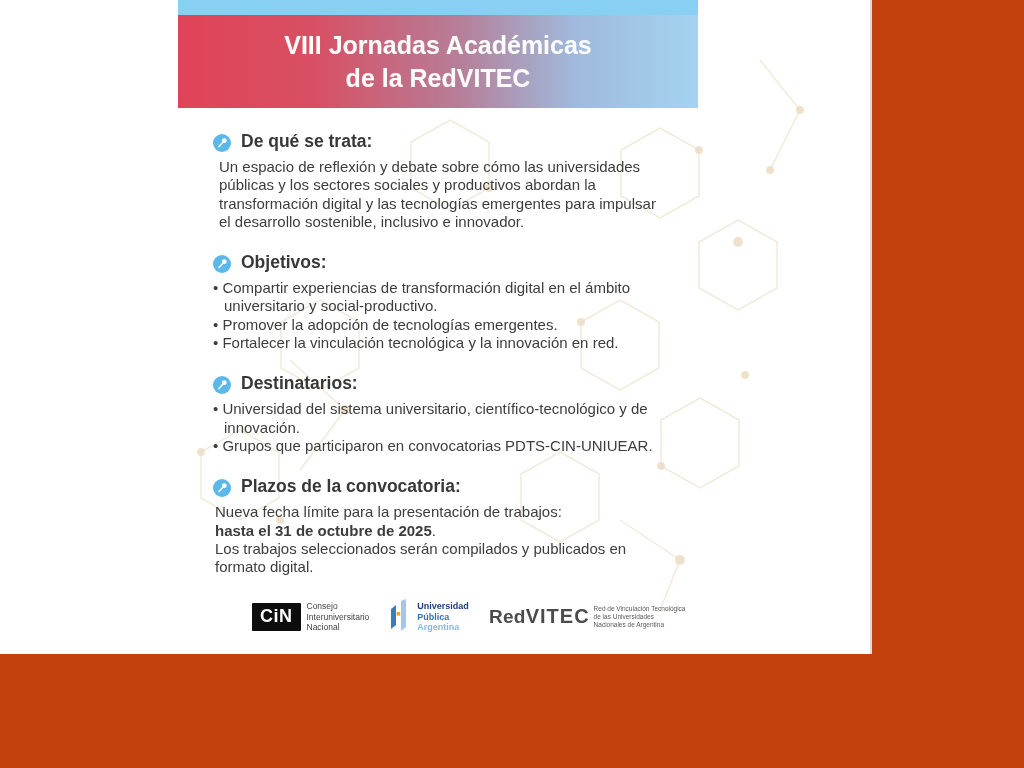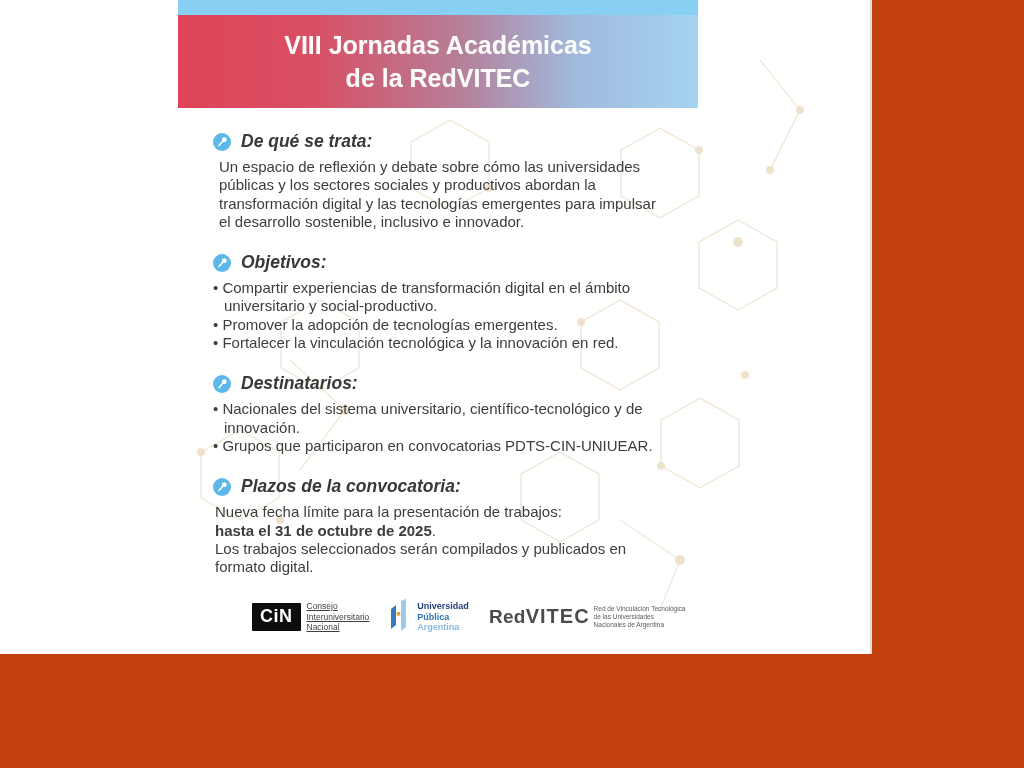--- a/index.html
+++ b/index.html
@@ -24,38 +24,38 @@
     display:flex; flex-direction:column; align-items:center; justify-content:center;
   }
   .header-band .title {
     color:#fbfbfa; font-weight:bold; font-size:25px; line-height:1.32; text-align:center;
     text-shadow:0 0 1px rgba(255,255,255,.25);
   }
 
   
   .content { position:absolute; left:213px; top:131px; width:458px; color:#3d3d3d; }
   .section { margin-bottom:21px; }
-  .sec-head { display:flex; align-items:center; gap:10px; margin-bottom:6px;font-style:italic; }
+  .sec-head { display:flex; align-items:flex-end; gap:10px; margin-bottom:6px; }
   .sec-head .icon { width:18px; height:18px; flex:0 0 auto; display:block; }
   .sec-head h2 { font-size:17.5px; font-weight:bold; color:#383838; }
   .para { font-size:15px; line-height:1.22; margin-left:6px; }
   ul.bullets { list-style:none; font-size:15px; line-height:1.22; }
   ul.bullets li { padding-left:11px; text-indent:-11px; }
   ul.bullets li::before { content:"• "; }
   .plazos-line { font-size:15px; line-height:1.22; margin-left:2px; }
   .bold { font-weight:bold; }
 
   
   .footer { position:absolute; left:252px; top:599px; display:flex; align-items:center; gap:20px; }
   .logo-group { display:flex; align-items:center; }
   .cin-box {
     background:#0d0d0d; color:#fff; font-weight:bold; font-size:18px;
     padding:3px 8px 4px 8px; letter-spacing:.5px; border-radius:1px;
   }
-  .cin-text { font-size:8.5px; line-height:1.25; color:#3f3f3f; margin-left:6px;text-decoration:underline; }
+  .cin-text { font-size:8.5px; line-height:1.25; color:#3f3f3f; margin-left:6px; }
   .upa-glyph { width:22px; height:36px; display:block; }
   .upa-text { font-size:9px; font-weight:bold; line-height:1.2; margin-left:6px; }
   .upa-l1 { color:#24417e; }
   .upa-l2 { color:#2e74b5; }
   .upa-l3 { color:#85b9e2; }
   .rv-wordmark { font-size:19px; font-weight:bold; color:#4b4b4b; letter-spacing:.3px; white-space:nowrap; }
   .rv-wordmark .vitec { font-size:20px; letter-spacing:1px; }
   .rv-tagline { font-size:6.5px; line-height:1.2; color:#5a5a5a; margin-left:4px; }
 </style>
 </head>
@@ -138,21 +138,21 @@
       <div class="section">
         <div class="sec-head">
           <svg class="icon" viewBox="0 0 18 18">
             <circle cx="9" cy="9" r="9" fill="#5bb8e8"></circle>
             <circle cx="11.3" cy="6.7" r="2.4" fill="#ffffff"></circle>
             <path d="M10 8 L6 12.6" stroke="#ffffff" stroke-width="1.6" stroke-linecap="round"></path>
           </svg>
           <h2>Destinatarios:</h2>
         </div>
         <ul class="bullets">
-          <li>Nacionales del sistema universitario, científico-tecnológico y de innovación.</li>
+          <li>Universidad del sistema universitario, científico-tecnológico y de innovación.</li>
           <li>Grupos que participaron en convocatorias PDTS-CIN-UNIUEAR.</li>
         </ul>
       </div>
 
       <div class="section">
         <div class="sec-head">
           <svg class="icon" viewBox="0 0 18 18">
             <circle cx="9" cy="9" r="9" fill="#5bb8e8"></circle>
             <circle cx="11.3" cy="6.7" r="2.4" fill="#ffffff"></circle>
             <path d="M10 8 L6 12.6" stroke="#ffffff" stroke-width="1.6" stroke-linecap="round"></path>

